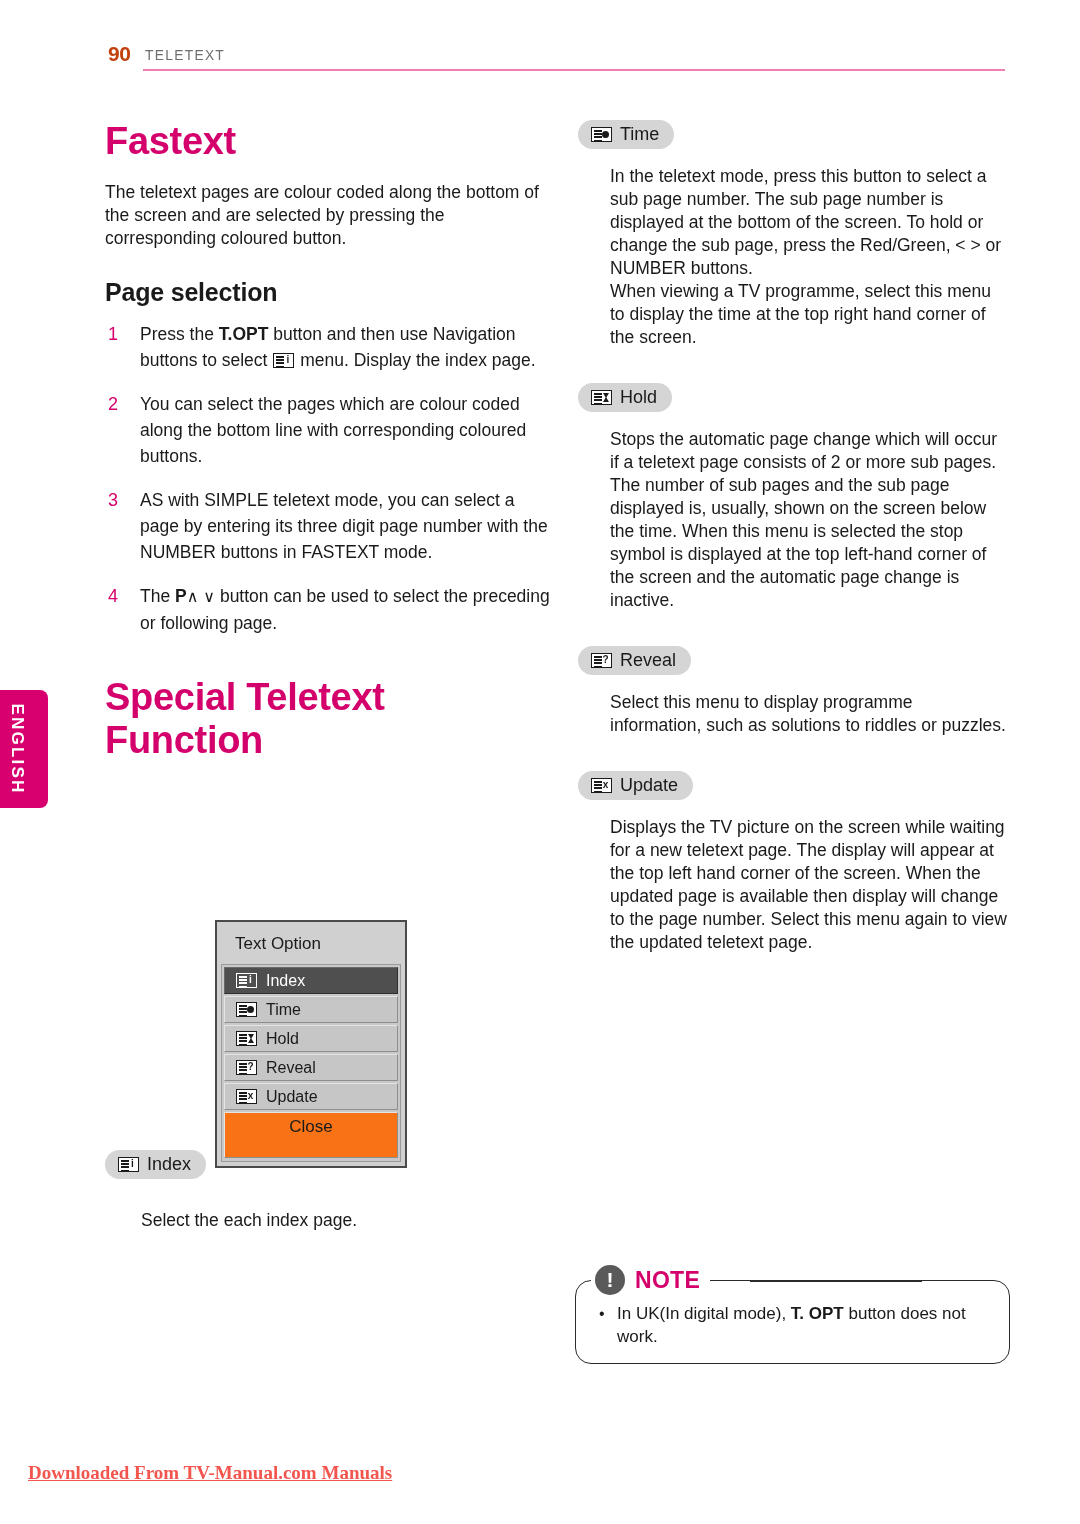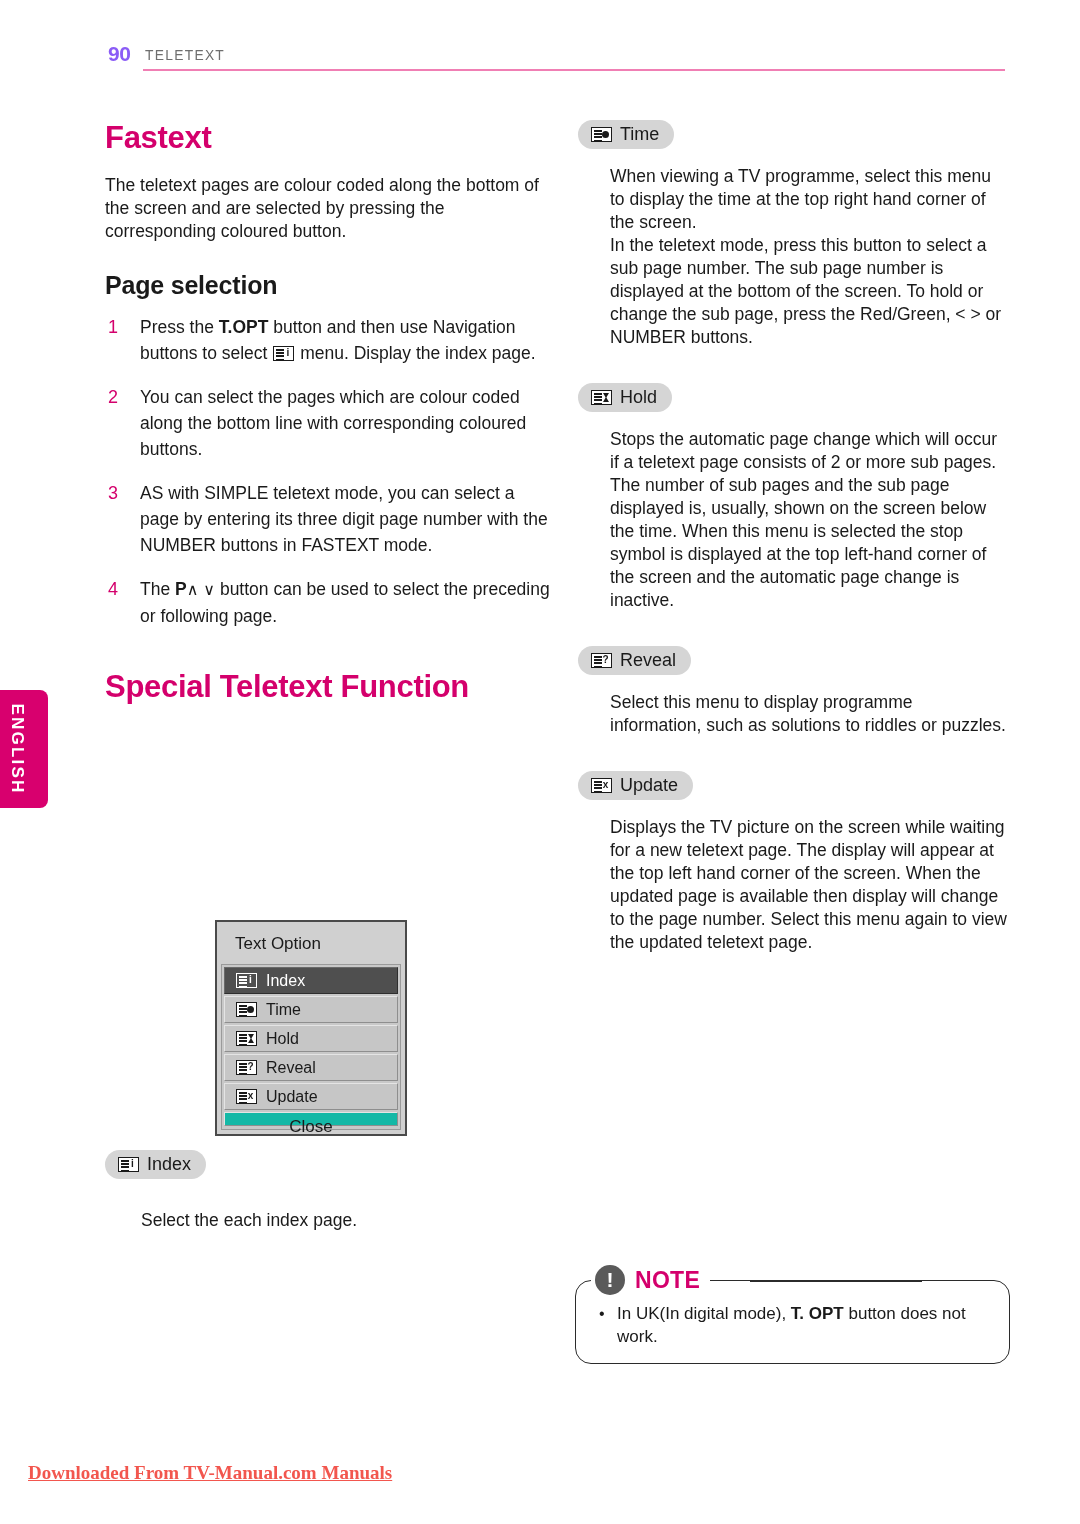--- a/index.html
+++ b/index.html
@@ -13,21 +13,21 @@
     overflow: hidden;
   }
 
   
   .page-header {
     position: absolute;
     left: 0; top: 42px; width: 1080px; height: 36px;
   }
   .page-num {
     position: absolute; left: 108px; top: 0;
-    font-size: 21px; font-weight: bold; color: #8b5cf6;
+    font-size: 21px; font-weight: bold; color: #c2410c;
     letter-spacing: -0.5px;
   }
   .page-chapter {
     position: absolute; left: 145px; top: 4px;
     font-size: 15px; color: #6e6e6e;
     letter-spacing: 1.4px;
     transform: scaleX(0.92);
     transform-origin: left center;
   }
   .header-rule {
@@ -59,21 +59,21 @@
   .col-left {
     position: absolute;
     left: 105px; top: 120px; width: 445px;
   }
   .col-right {
     position: absolute;
     left: 578px; top: 120px; width: 430px;
   }
 
   h1.section {
-    font-size: 31px;
+    font-size: 38px;
     font-weight: bold;
     color: #d4006c;
     margin: 0 0 18px 0;
     letter-spacing: -0.3px;
   }
   h2.subsection {
     font-size: 25px;
     font-weight: bold;
     color: #1a1a1a;
     margin: 28px 0 14px 0;
@@ -209,25 +209,25 @@
     color: #ffffff;
     border-color: #6a6a6a #2e2e2e #2e2e2e #6a6a6a;
   }
   .osd-item.selected .tt-glyph {
     border-color: #ffffff; background: #4f4f4f;
   }
   .osd-item.selected .tt-glyph .lines i,
   .osd-item.selected .tt-glyph .dot { background: #ffffff; }
   .osd-item.selected .tt-glyph .sym { color: #ffffff; }
   .osd-close {
-    height: 14px;
+    height: 46px;
     line-height: 27px;
     text-align: center;
     font-size: 17px;
-    background: #14b8a6;
+    background: #f97316;
     border: 1.5px solid;
     border-color: #e4e4e4 #8e8e8e #8e8e8e #e4e4e4;
     margin-bottom: 1px;
   }
 
   
   .osd-caption {
     position: absolute;
     left: 105px; top: 1150px;
     width: 440px;
@@ -458,22 +458,22 @@
           <span class="lines">
             <i></i>
             <i></i>
             <i></i>
             <i></i>
           </span>
           <span class="dot"></span>
         </span>
       <span>Time</span>
     </div>
+    <p class="pill-body">In the teletext mode, press this button to select a sub page number. The sub page number is displayed at the bottom of the screen. To hold or change the sub page, press the Red/Green, &lt; &gt; or NUMBER buttons.</p>
     <p class="pill-body">When viewing a TV programme, select this menu to display the time at the top right hand corner of the screen.</p>
-    <p class="pill-body">In the teletext mode, press this button to select a sub page number. The sub page number is displayed at the bottom of the screen. To hold or change the sub page, press the Red/Green, &lt; &gt; or NUMBER buttons.</p>
   </div>
 
   <div class="pill-block">
     <div class="pill">
       <span class="tt-glyph">
           <span class="lines">
             <i></i>
             <i></i>
             <i></i>
             <i></i>

